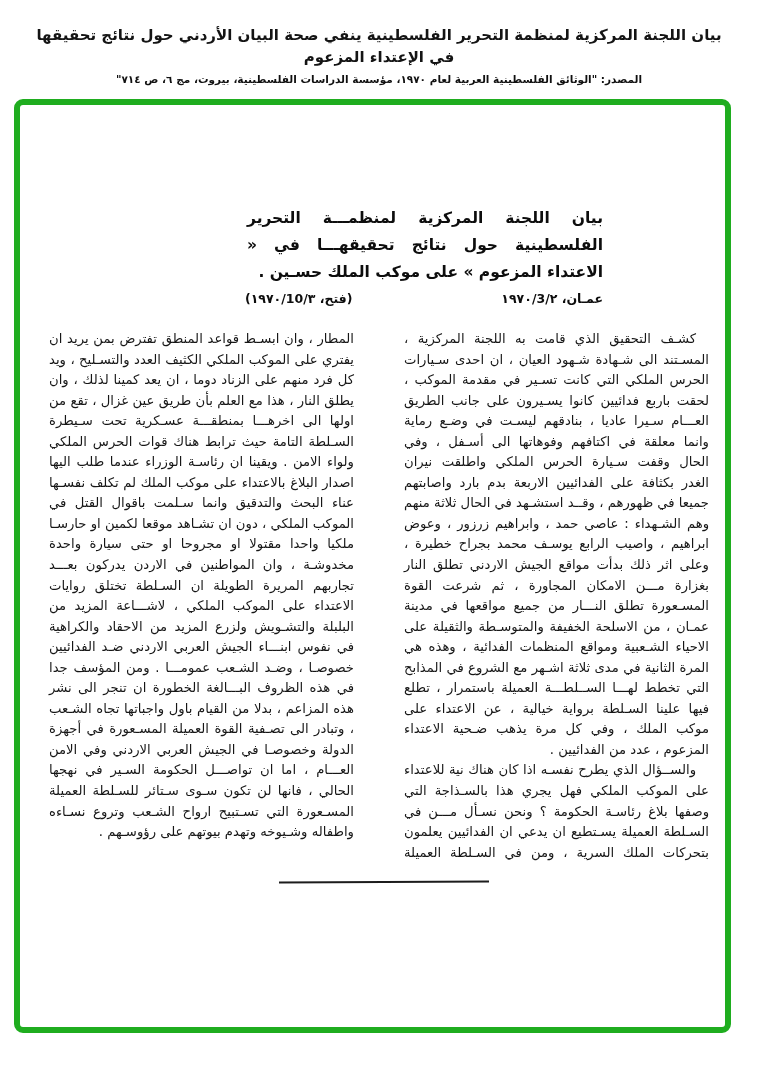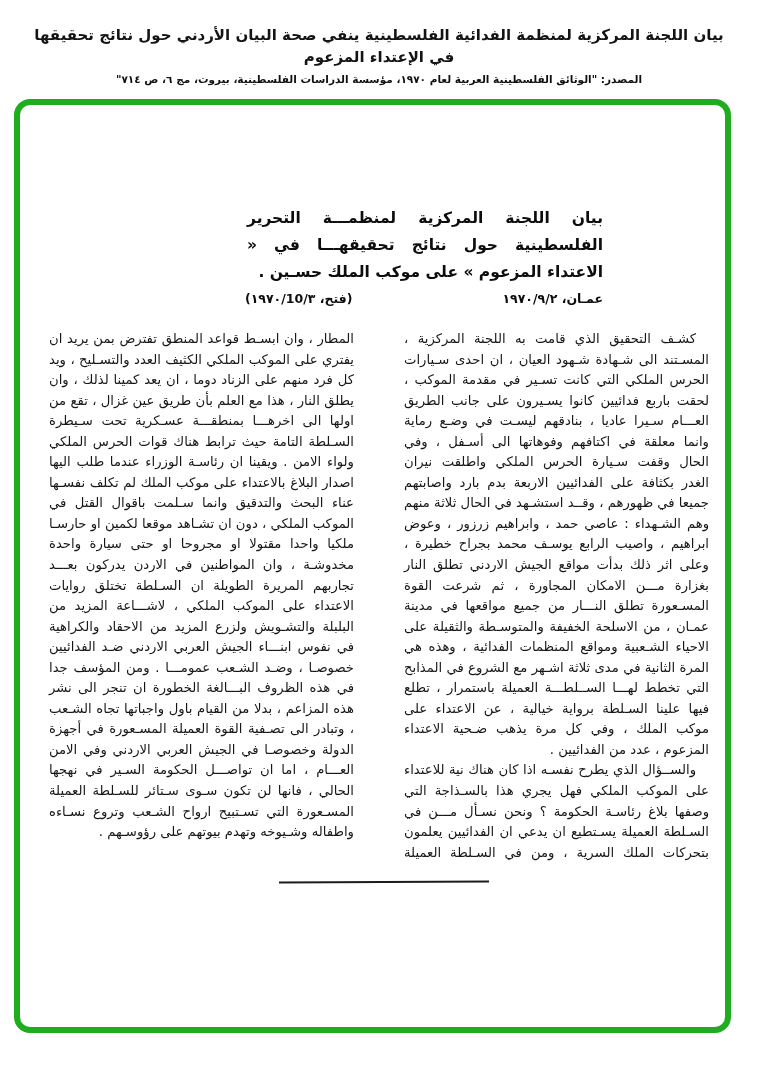--- a/index.html
+++ b/index.html
@@ -7,21 +7,21 @@
   body { font-family:"DejaVu Sans", sans-serif; color:#141414; position:relative; }
 
   
   .page-header { position:absolute; top:24px; left:0; width:758px; text-align:center; direction:rtl; }
   .page-header .hdr-title { font-size:15px; font-weight:bold; letter-spacing:0; line-height:22px; padding:0 30px; }
   .page-header .hdr-source { font-size:10.5px; font-weight:bold; margin-top:5px; color:#101010; }
 
   
   .green-frame {
     position:absolute; left:14px; top:99px; width:717px; height:934px;
-    border:6px solid #1FAD1F; border-radius:16px; background:#ffffff;
+    border:6px solid #1FAD1F; border-radius:9px; background:#ffffff;
   }
 
   
   .doc { position:absolute; left:0; top:0; width:705px; height:922px; direction:rtl; }
 
   .doc-title {
     position:absolute; top:100px; right:122px; width:356px;
     font-weight:bold; font-size:15.5px; line-height:27px;
     text-align:justify; text-align-last:right; color:#0d0d0d;
   }
@@ -42,31 +42,31 @@
 
   .footnote-rule {
     position:absolute; top:776px; right:236px; width:210px; height:2px;
     background:#1c1c1c; transform:rotate(-0.25deg);
   }
 </style>
 </head>
 <body>
 
 <div class="page-header">
-  <div class="hdr-title">بيان اللجنة المركزية لمنظمة الفدائية الفلسطينية ينفي صحة البيان الأردني حول نتائج تحقيقها في الإعتداء المزعوم</div>
+  <div class="hdr-title">بيان اللجنة المركزية لمنظمة التحرير الفلسطينية ينفي صحة البيان الأردني حول نتائج تحقيقها في الإعتداء المزعوم</div>
   <div class="hdr-source">المصدر: "الوثائق الفلسطينية العربية لعام ١٩٧٠، مؤسسة الدراسات الفلسطينية، بيروت، مج ٦، ص ٧١٤"</div>
 </div>
 
 <div class="green-frame">
   <div class="doc">
 
     <div class="doc-title">بيان اللجنة المركزية لمنظمـــة التحرير الفلسطينية حول نتائج تحقيقهـــا في « الاعتداء المزعوم » على موكب الملك حسـين .</div>
 
     <div class="dateline">
-      <span>عمـان، ١٩٧٠/٩/٢</span>
+      <span>عمـان، ١٩٧٠/3/٢</span>
       <span>(فتح، ١٩٧٠/10/٣)</span>
     </div>
 
     <div class="columns">
       <div class="col">
         <p class="indent">كشـف التحقيق الذي قامت به اللجنة المركزية ، المسـتند الى شـهادة شـهود العيان ، ان احدى سـيارات الحرس الملكي التي كانت تسـير في مقدمة الموكب ، لحقت باربع فدائيين كانوا يسـيرون على جانب الطريق العـــام سـيرا عاديا ، بنادقهم ليسـت في وضـع رماية وانما معلقة في اكتافهم وفوهاتها الى أسـفل ، وفي الحال وقفت سـيارة الحرس الملكي واطلقت نيران الغدر بكثافة على الفدائيين الاربعة بدم بارد واصابتهم جميعا في ظهورهم ، وقــد استشـهد في الحال ثلاثة منهم وهم الشـهداء : عاصي حمد ، وابراهيم زرزور ، وعوض ابراهيم ، واصيب الرابع يوسـف محمد بجراح خطيرة ، وعلى اثر ذلك بدأت مواقع الجيش الاردني تطلق النار بغزارة مـــن الامكان المجاورة ، ثم شرعت القوة المسـعورة تطلق النـــار من جميع مواقعها في مدينة عمـان ، من الاسلحة الخفيفة والمتوسـطة والثقيلة على الاحياء الشـعبية ومواقع المنظمات الفدائية ، وهذه هي المرة الثانية في مدى ثلاثة اشـهر مع الشروع في المذابح التي تخطط لهـــا الســلطـــة العميلة باستمرار ، تطلع فيها علينا السـلطة برواية خيالية ، عن الاعتداء على موكب الملك ، وفي كل مرة يذهب ضـحية الاعتداء المزعوم ، عدد من الفدائيين .</p>
         <p class="indent">والســؤال الذي يطرح نفسـه اذا كان هناك نية للاعتداء على الموكب الملكي فهل يجري هذا بالسـذاجة التي وصفها بلاغ رئاسـة الحكومة ؟ ونحن نسـأل مـــن في السـلطة العميلة يسـتطيع ان يدعي ان الفدائيين يعلمون بتحركات الملك السرية ، ومن في السـلطة العميلة يسـتطيع ان يدعي بان موكب الملك ســوف يمر من طريق عين غزال باتجـــاه</p>
       </div>
       <div class="col">
         <p>المطار ، وان ابسـط قواعد المنطق تفترض بمن يريد ان يفتري على الموكب الملكي الكثيف العدد والتسـليح ، ويد كل فرد منهم على الزناد دوما ، ان يعد كمينا لذلك ، وان يطلق النار ، هذا مع العلم بأن طريق عين غزال ، تقع من اولها الى اخرهـــا بمنطقـــة عسـكرية تحت سـيطرة السـلطة التامة حيث ترابط هناك قوات الحرس الملكي ولواء الامن . ويقينا ان رئاسـة الوزراء عندما طلب اليها اصدار البلاغ بالاعتداء على موكب الملك لم تكلف نفسـها عناء البحث والتدقيق وانما سـلمت باقوال القتل في الموكب الملكي ، دون ان تشـاهد موقعا لكمين او حارسـا ملكيا واحدا مقتولا او مجروحا او حتى سيارة واحدة مخدوشـة ، وان المواطنين في الاردن يدركون بعـــد تجاربهم المريرة الطويلة ان السـلطة تختلق روايات الاعتداء على الموكب الملكي ، لاشـــاعة المزيد من البلبلة والتشـويش ولزرع المزيد من الاحقاد والكراهية في نفوس ابنـــاء الجيش العربي الاردني ضـد الفدائيين خصوصـا ، وضـد الشـعب عمومـــا . ومن المؤسف جدا في هذه الظروف البـــالغة الخطورة ان تنجر الى نشر هذه المزاعم ، بدلا من القيام باول واجباتها تجاه الشـعب ، وتبادر الى تصـفية القوة العميلة المسـعورة في أجهزة الدولة وخصوصـا في الجيش العربي الاردني وفي الامن العـــام ، اما ان تواصـــل الحكومة السـير في نهجها الحالي ، فانها لن تكون سـوى سـتائر للسـلطة العميلة المسـعورة التي تسـتبيح ارواح الشـعب وتروع نسـاءه واطفاله وشـيوخه وتهدم بيوتهم على رؤوسـهم .</p>

